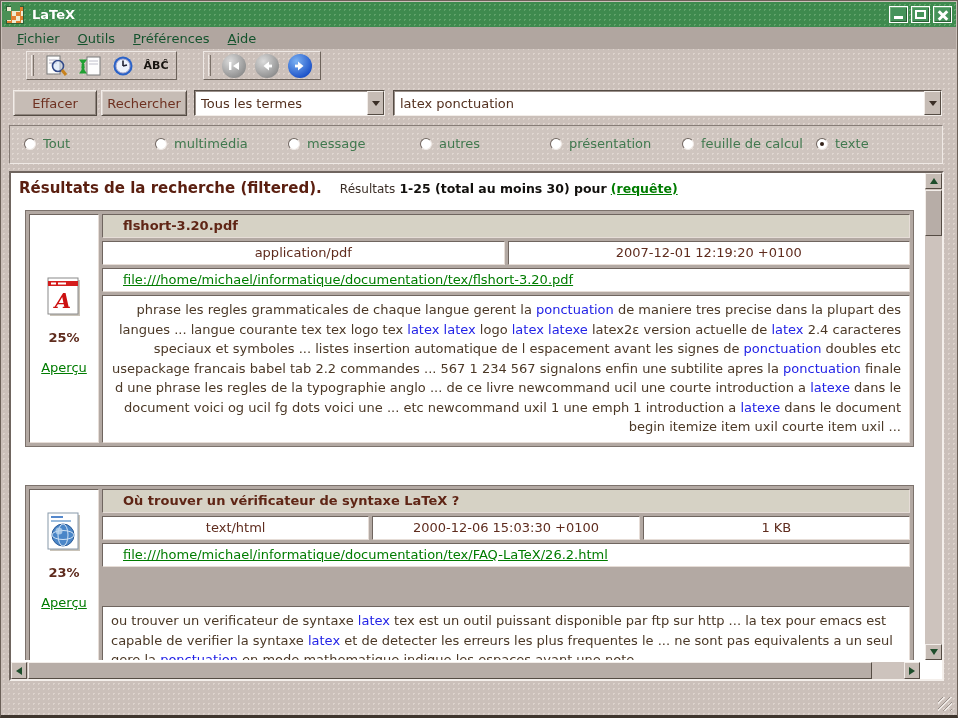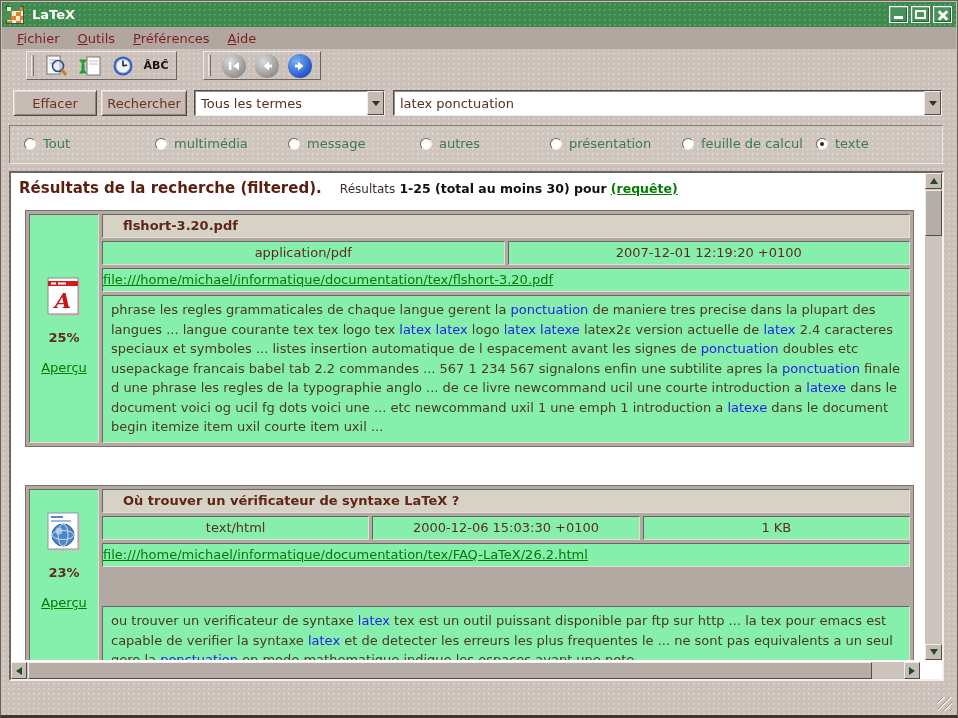--- a/index.html
+++ b/index.html
@@ -24,21 +24,21 @@
   .win-controls{display:flex;gap:3px;}
   .wbtn{width:19px;height:17px;background:#45935a;border:1px solid #fff;
     box-shadow:inset 1px 1px 0 #6cab77,inset -1px -1px 0 #2c5e36;
     position:relative;cursor:pointer;}
   .g-min{position:absolute;left:4px;right:4px;bottom:3px;height:3px;background:#fff;}
   .g-max{position:absolute;left:3px;top:3px;right:3px;bottom:3px;border:2px solid #fff;}
   .g-x1,.g-x2{position:absolute;left:3px;top:7px;width:12px;height:3px;background:#fff;}
   .g-x1{transform:rotate(45deg);} .g-x2{transform:rotate(-45deg);}
   
   .menubar{position:absolute;top:26px;left:1px;right:1px;height:22px;background:#b1a6a0;
-    display:flex;align-items:center;padding-left:6px;color:#7f1d1d;}
+    display:flex;align-items:center;padding-left:6px;color:#14532d;}
   .menu-item{padding:2px 9px;cursor:default;}
   
   .toolbar{position:absolute;top:48px;left:1px;right:1px;height:33px;display:flex;
     align-items:center;padding-left:24px;gap:26px;}
   .tgroup{display:flex;align-items:center;gap:9px;height:29px;padding:1px 8px 1px 4px;
     border:1px solid;border-color:#efe9e5 #6e645c #6e645c #efe9e5;}
   .tgrip{width:3px;height:21px;border-left:1px solid #efe9e5;border-right:1px solid #7b7169;margin-right:2px;}
   .tbtn{width:24px;height:24px;display:flex;align-items:center;justify-content:center;cursor:pointer;}
   .abc{font-weight:bold;font-size:11px;color:#181410;letter-spacing:0;cursor:pointer;}
   .navbtn{width:24px;height:24px;border-radius:50%;display:flex;align-items:center;
@@ -74,34 +74,34 @@
   .rcontent{position:absolute;left:0;top:0;right:18px;bottom:19px;overflow:hidden;
     padding:6px 4px 0 8px;}
   .rhead{white-space:nowrap;}
   .rhead .h1{font-weight:bold;font-size:15px;color:#5b1f10;}
   .rhead .h2{font-size:12px;color:#3a2d25;margin-left:14px;}
   .rhead .h3{font-size:12.5px;font-weight:bold;color:#12100d;}
   .rhead .h4{font-size:12.5px;font-weight:bold;color:var(--green);text-decoration:underline;cursor:pointer;}
   .rtable{background:#b3a9a3;border:1px solid #7c726c;padding:3px;display:flex;gap:3px;
     margin:13px 6px 0 6px;}
   .rtable.r1{margin-top:38px;}
-  .cell{border:1px solid;border-color:#6f655f #e6ddd7 #e6ddd7 #6f655f;background:#86efac;}
+  .cell{border:1px solid;border-color:#6f655f #e6ddd7 #e6ddd7 #6f655f;background:#ffffff;}
   .leftcol{width:70px;flex:none;display:flex;flex-direction:column;align-items:center;}
   .r0 .leftcol{padding-top:62px;} .r1 .leftcol{padding-top:22px;}
   .relevance{font-weight:bold;color:var(--meta);margin-top:13px;}
   .preview-link{color:var(--green);text-decoration:underline;margin-top:15px;cursor:pointer;}
   .rightcol{flex:1;display:flex;flex-direction:column;gap:3px;min-width:0;}
   .trow{height:24px;line-height:22px;padding:0 20px;font-weight:bold;color:var(--maroon);
     background:#d6d2c5;white-space:nowrap;overflow:hidden;}
   .mrow{display:flex;gap:3px;height:24px;flex:none;}
   .mcell{flex:1;text-align:center;line-height:22px;color:var(--meta);white-space:nowrap;overflow:hidden;}
-  .urow{height:24px;line-height:22px;padding:0 0;white-space:nowrap;overflow:hidden;}
+  .urow{height:24px;line-height:22px;padding:0 20px;white-space:nowrap;overflow:hidden;}
   .urow a{color:var(--green);cursor:pointer;}
   .snippet{padding:4px 8px;color:var(--snip);line-height:19.5px;flex:1;}
-  .r0 .snippet{min-height:148px;} .r1 .snippet{min-height:76px;margin-top:36px;}
+  .r0 .snippet{min-height:148px;text-align:right;} .r1 .snippet{min-height:76px;margin-top:36px;}
   .snippet .hl{color:var(--blue);}
   
   .vscroll{position:absolute;top:0;right:0;bottom:19px;width:17px;background:#cdc3bd;}
   .hscroll{position:absolute;left:0;right:22px;bottom:0;height:17px;background:#cdc3bd;}
   .sbtn{position:absolute;background:#c6bcb5;border:1px solid;
     border-color:#f2ede9 #554c44 #554c44 #f2ede9;display:flex;align-items:center;
     justify-content:center;cursor:pointer;}
   .sbtn i{display:block;width:0;height:0;border:4px solid transparent;}
   .up{top:0;left:0;right:0;height:16px;} .up i{border-bottom:6px solid #1e4d2b;margin-top:-4px;}
   .down{bottom:0;left:0;right:0;height:16px;} .down i{border-top:6px solid #1e4d2b;margin-bottom:-4px;}

